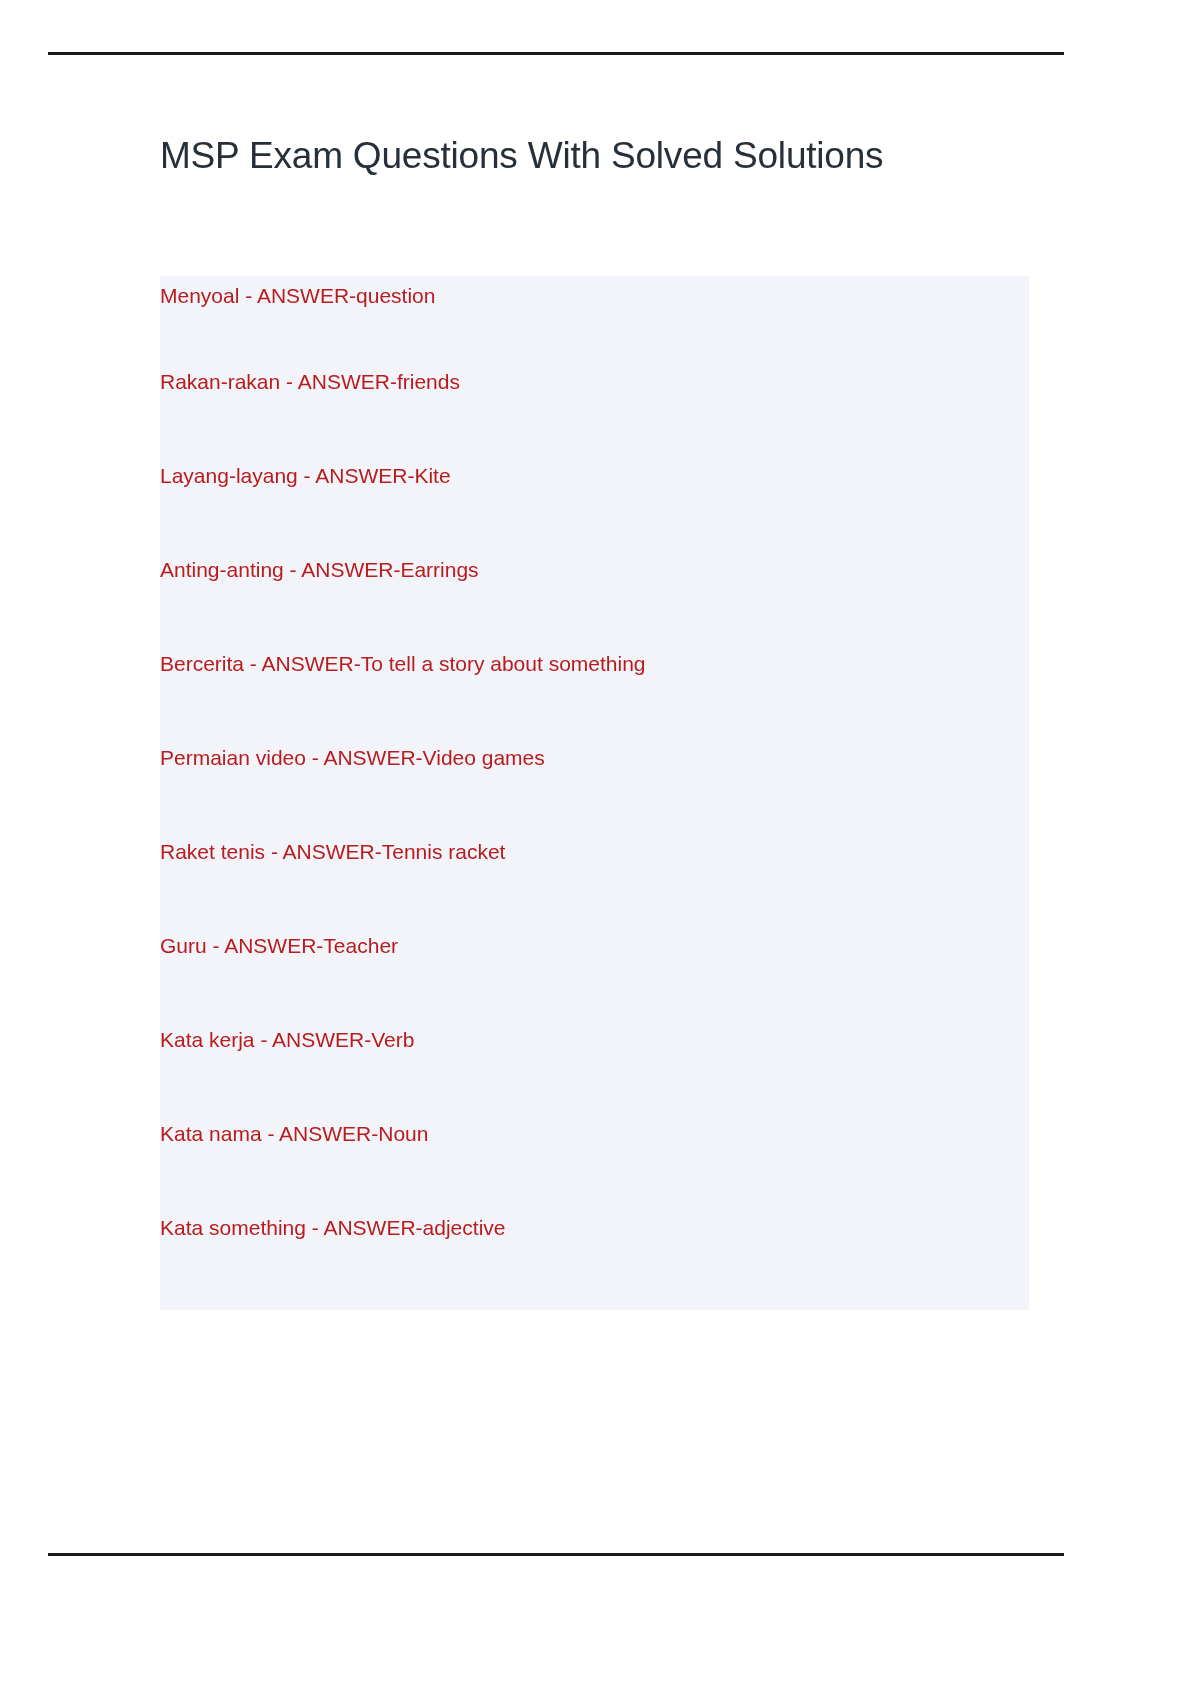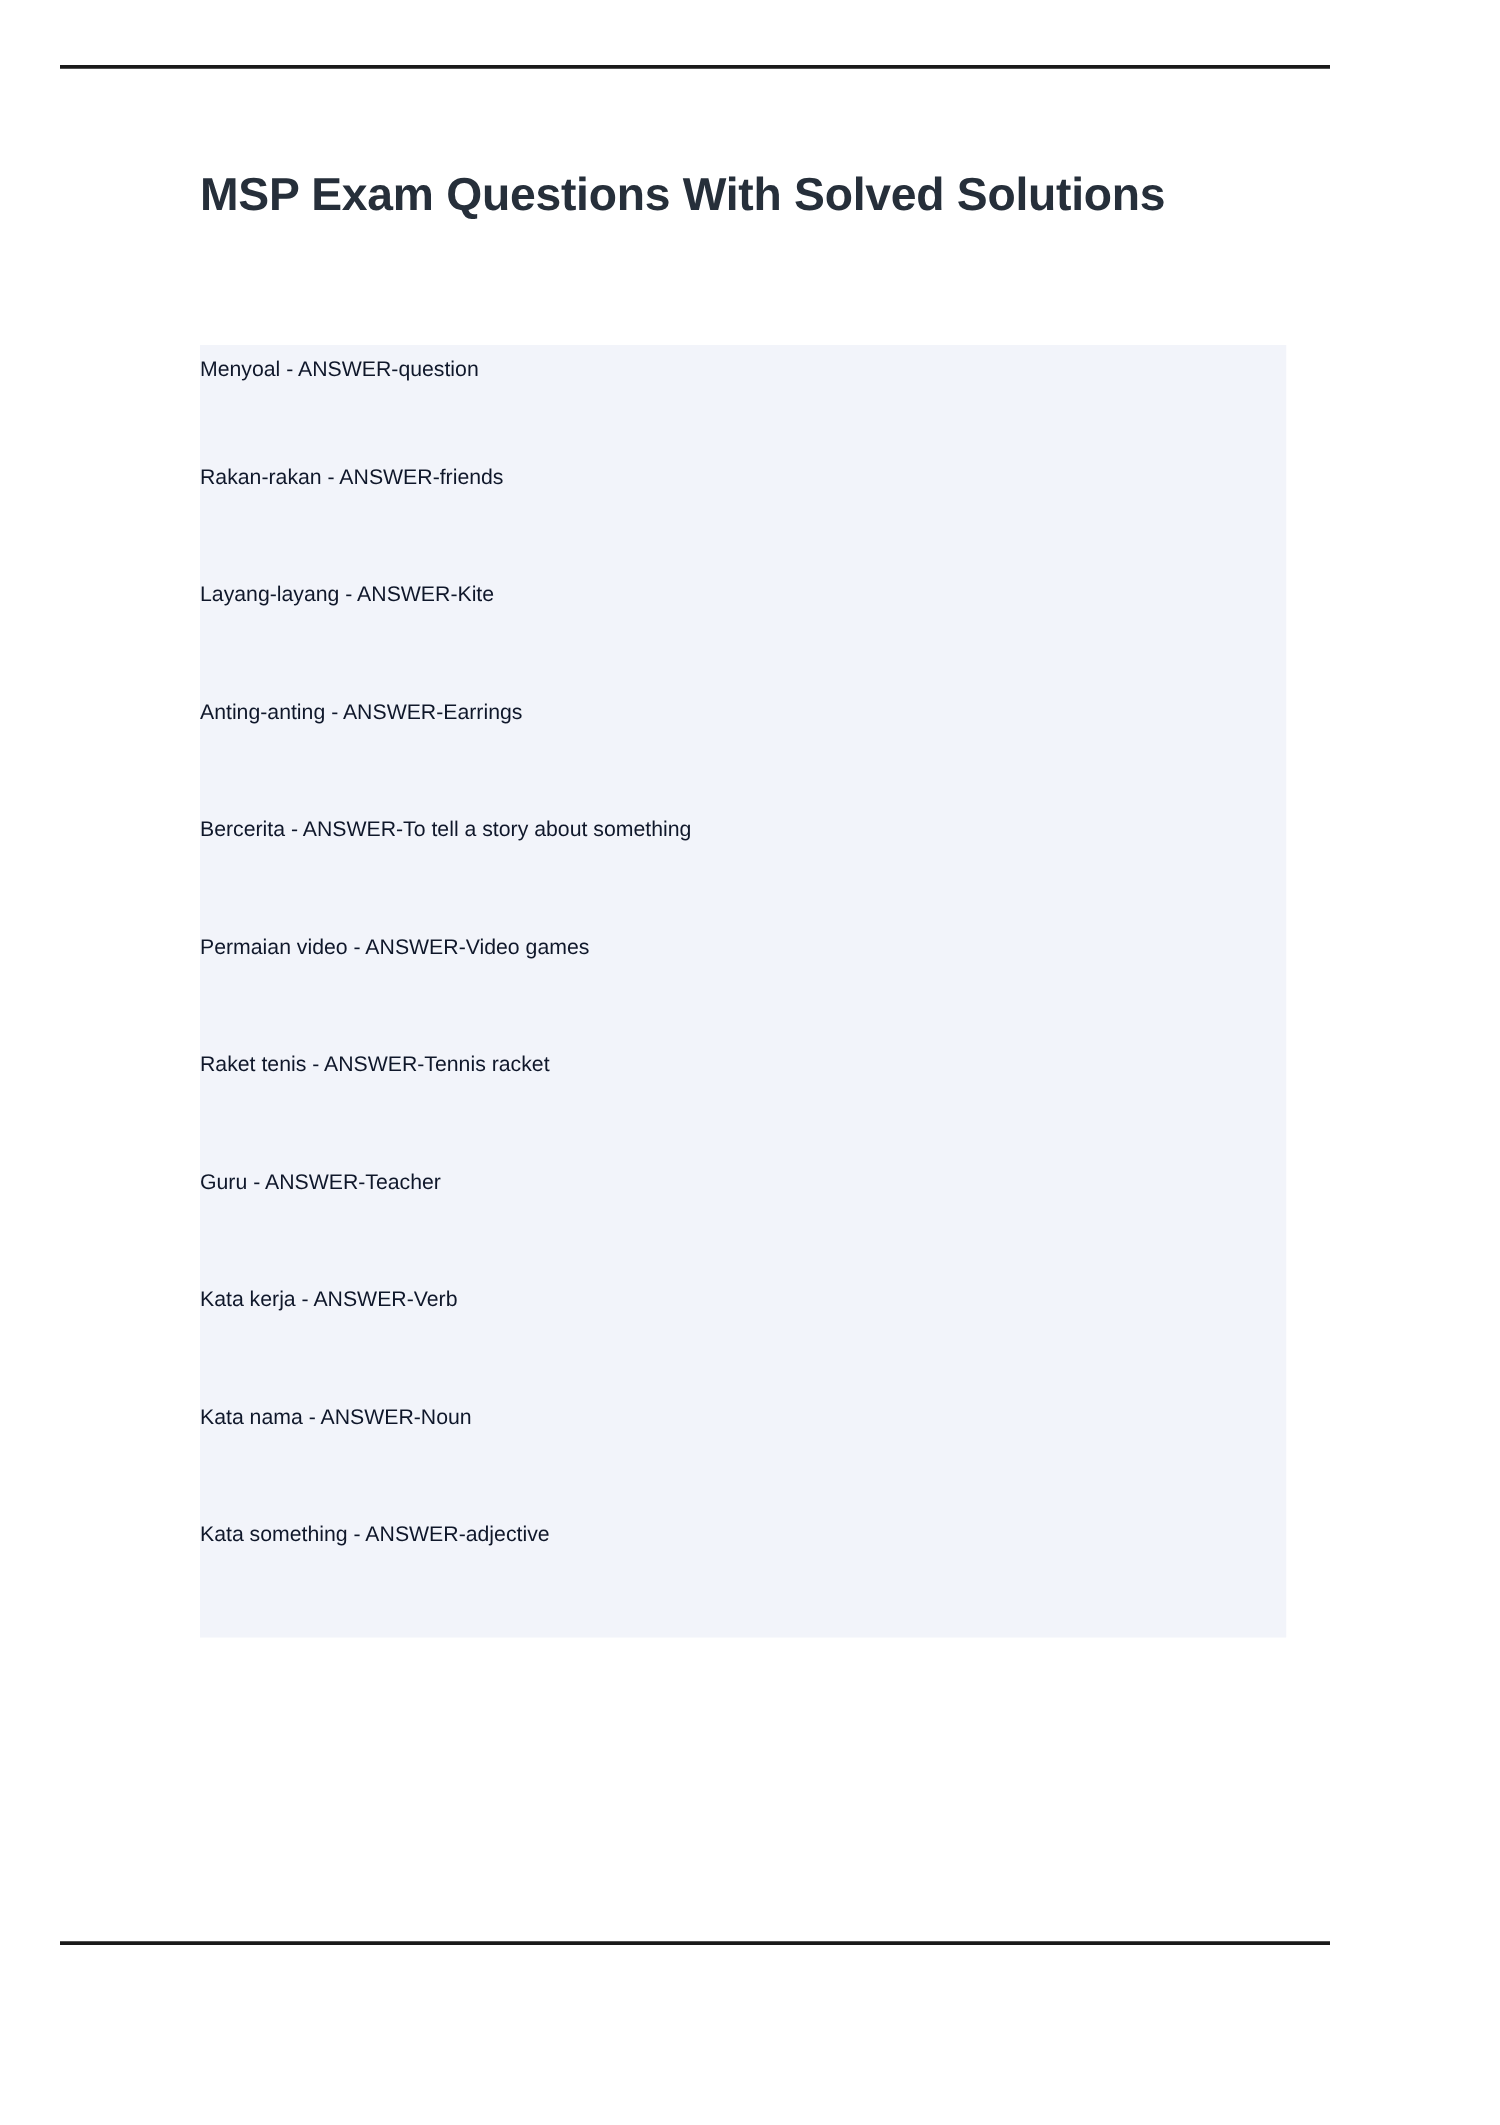--- a/index.html
+++ b/index.html
@@ -39,36 +39,36 @@
     height: 3px;
     background: #1a1a1a;
   }
   .doc-title {
     position: absolute;
     left: 160px;
     top: 100px;
     width: 800px;
     font-size: 37px;
     line-height: 62px;
-    font-weight: bold;
+    font-weight: normal;
     color: #262f3a;
     letter-spacing: -0.2px;
   }
   .content-block {
     position: absolute;
     left: 160px;
     top: 276px;
     width: 869px;
     background: #f2f4fa;
     padding: 0;
   }
   .entry {
-    font-size: 17px;
+    font-size: 21px;
     line-height: 24px;
-    color: #0f172a;
+    color: #b91c1c;
     padding: 0 0 0 0;
     height: 94px;
     display: flex;
     align-items: flex-start;
   }
   .entry:first-child {
     padding-top: 8px;
     height: 86px;
   }
   .entry-text {

